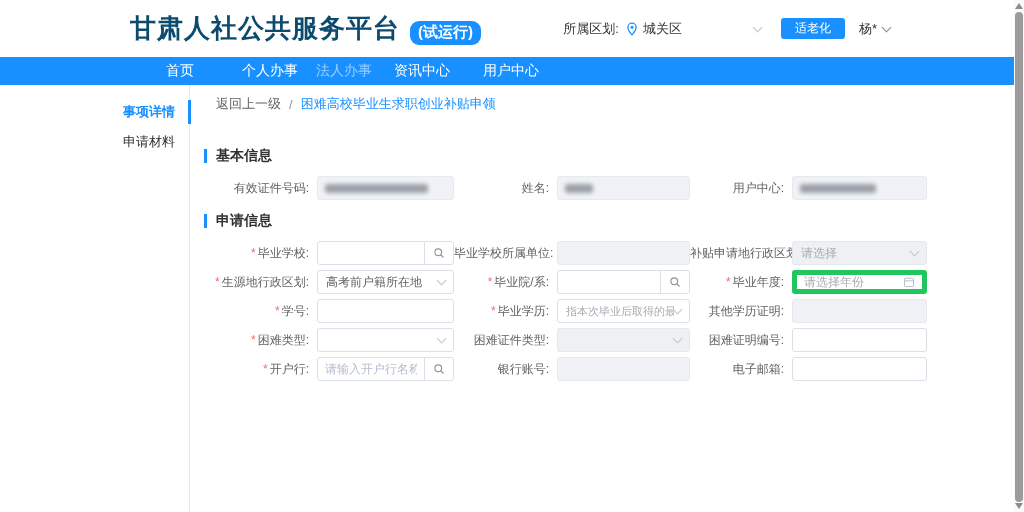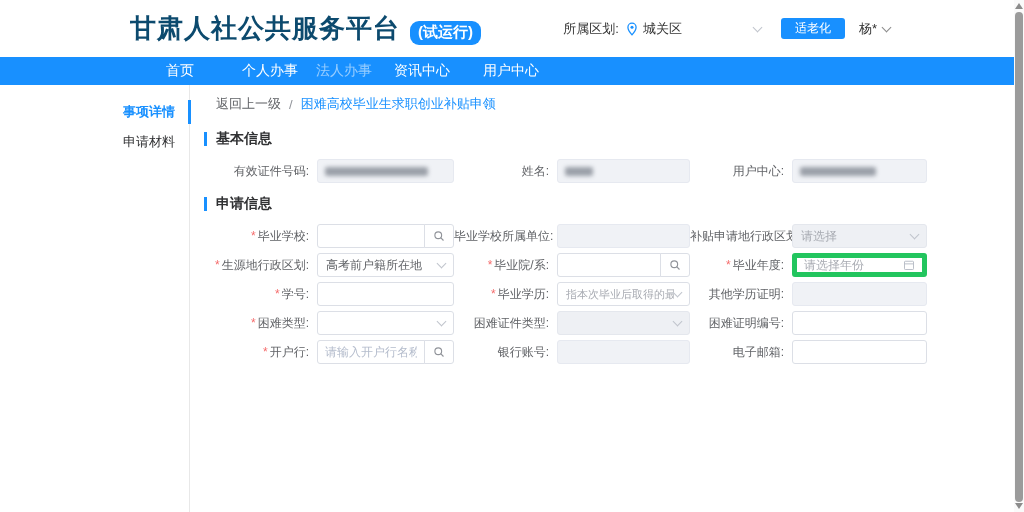--- a/index.html
+++ b/index.html
@@ -36,21 +36,21 @@
   .side-item { position:relative; text-align:right; padding:6px 14px 6px 0; font-size:13px; color:#303133; cursor:pointer; }
   .side-item.active { color:#1890ff; font-weight:bold; }
   .side-item.active::after { content:""; position:absolute; right:-2px; top:3px; bottom:3px; width:3px; background:#1890ff; }
 
   .content { flex:1; padding:10px 0 0 14px; }
   .breadcrumb { display:flex; align-items:center; font-size:13px; color:#606266; gap:8px; }
   .bc-back { cursor:pointer;margin-left:12px; }
   .bc-sep { color:#909399; }
   .bc-cur { color:#1890ff; cursor:pointer; }
 
-  .section-title { display:flex; align-items:center; margin-top:17px; }
+  .section-title { display:flex; align-items:center; margin-top:34px; }
   .accent-bar { width:3px; height:14px; background:#1890ff; margin-right:9px; }
   .section-title b { font-size:14px; color:#303133; }
 
   .grid { display:grid; grid-template-columns:113px 137px 103px 133px 102px 135px; row-gap:5px; margin-top:11px; align-items:center; }
   .flbl { text-align:right; padding-right:8px; font-size:12px; color:#606266; white-space:nowrap; overflow:hidden; }
   .req { color:#f56c6c; margin-right:2px; }
   .ctl { height:24px; display:flex; align-items:center; }
 
   input.txt { width:100%; height:24px; border:1px solid #dcdfe6; border-radius:3px; padding:0 7px; font-size:12px; color:#606266; outline:none; background:#fff; min-width:0; }
   input.txt::placeholder { color:#b4bccc; }

